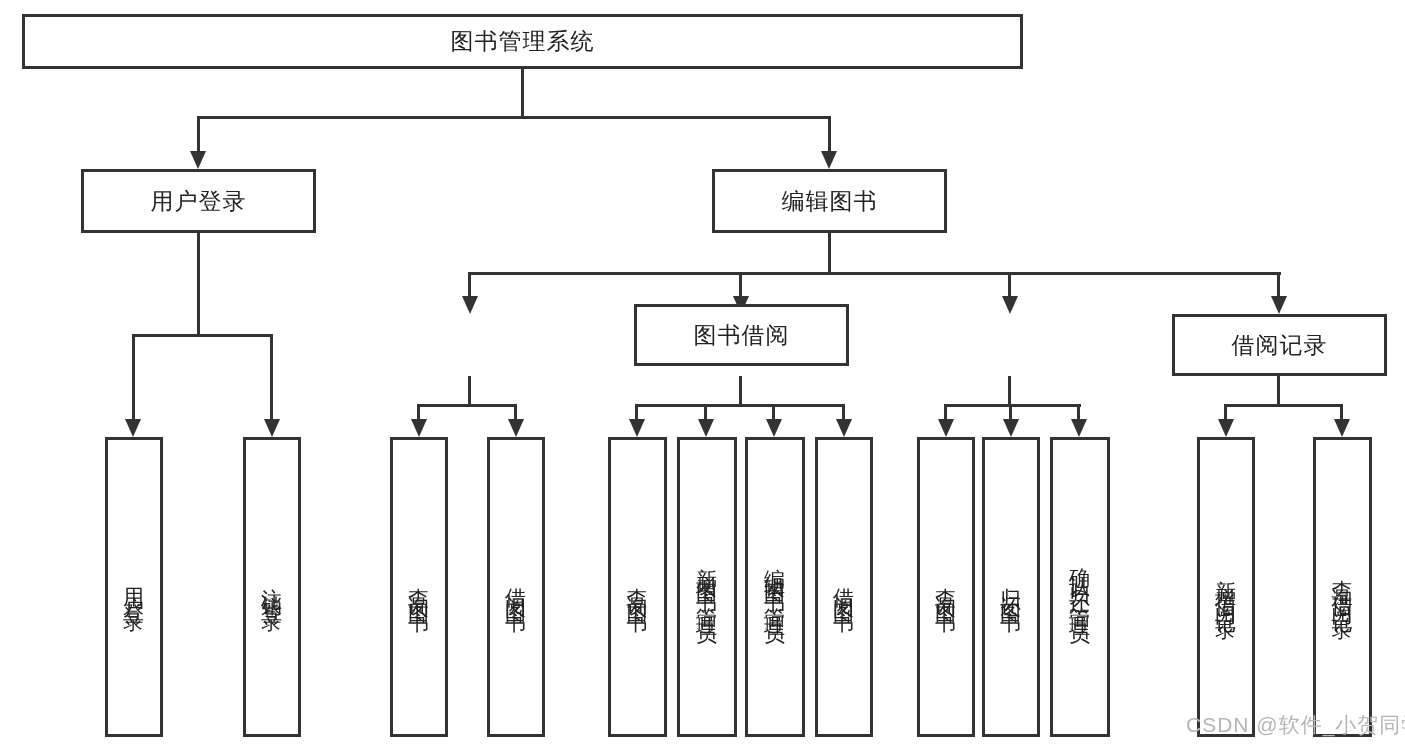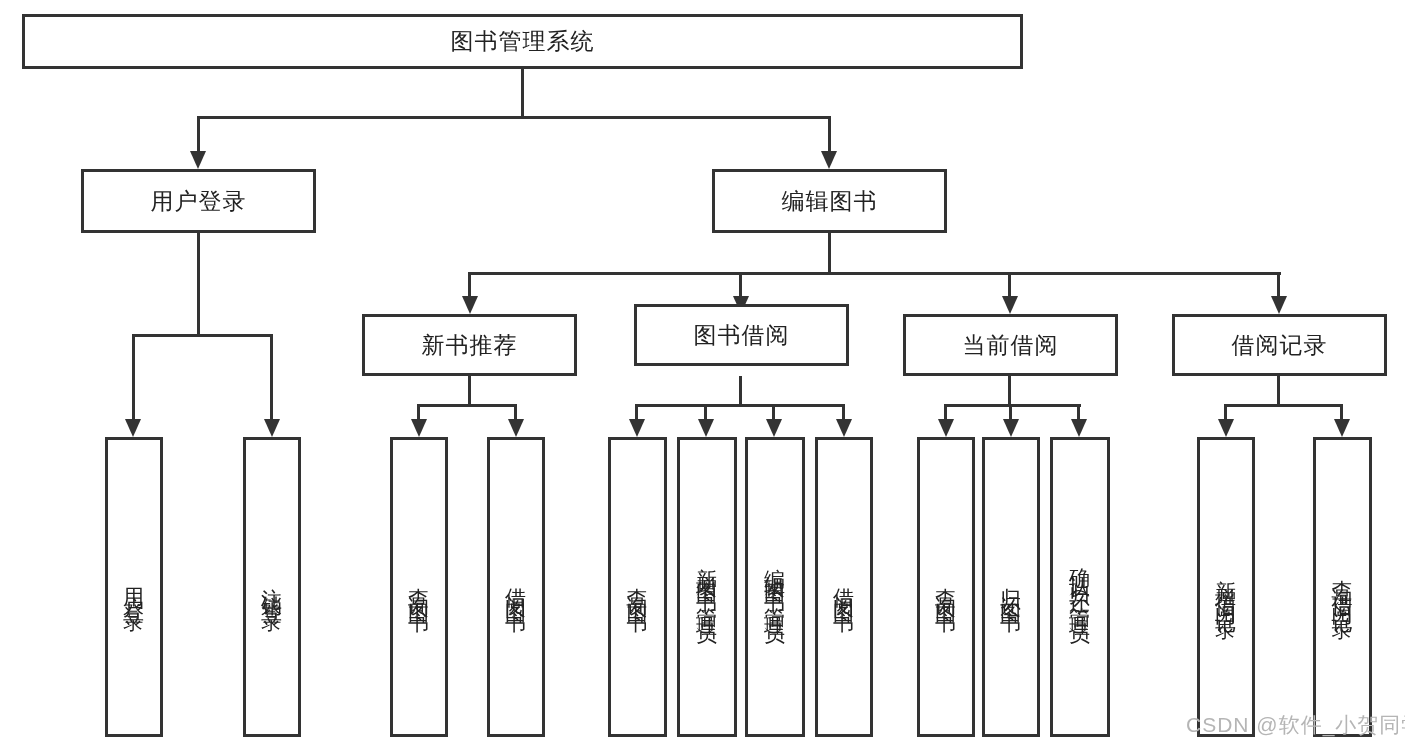--- a/index.html
+++ b/index.html
@@ -84,23 +84,21 @@
 
   <div class="vline" style="left:468px;top:272px;height:26px"></div>
   <div class="arrow" style="left:462px;top:296px"></div>
   <div class="vline" style="left:739px;top:272px;height:26px"></div>
   <div class="arrow" style="left:733px;top:296px"></div>
   <div class="vline" style="left:1008px;top:272px;height:26px"></div>
   <div class="arrow" style="left:1002px;top:296px"></div>
   <div class="vline" style="left:1277px;top:272px;height:26px"></div>
   <div class="arrow" style="left:1271px;top:296px"></div>
 
-  <div class="box hbox" style="left:362px;top:314px;width:215px;height:62px">新书推荐</div>
   <div class="box hbox" style="left:634px;top:304px;width:215px;height:62px">图书借阅</div>
-  <div class="box hbox" style="left:903px;top:314px;width:215px;height:62px">当前借阅</div>
   <div class="box hbox" style="left:1172px;top:314px;width:215px;height:62px">借阅记录</div>
 
   <div class="vline" style="left:468px;top:376px;height:30px"></div>
   <div class="hline" style="left:417px;top:404px;width:100px"></div>
   <div class="vline" style="left:417px;top:404px;height:17px"></div>
   <div class="arrow" style="left:411px;top:419px"></div>
   <div class="vline" style="left:514px;top:404px;height:17px"></div>
   <div class="arrow" style="left:508px;top:419px"></div>
 
   <div class="vline" style="left:739px;top:376px;height:30px"></div>

